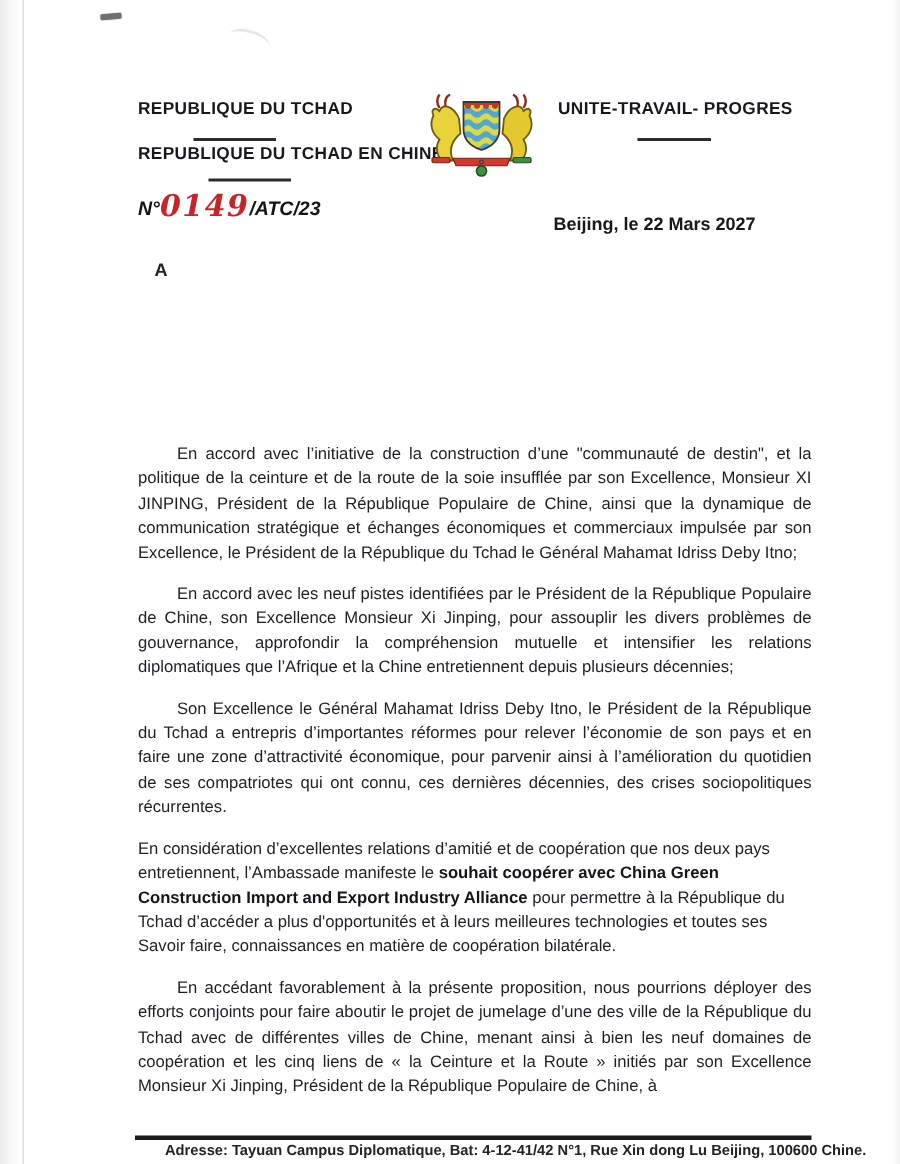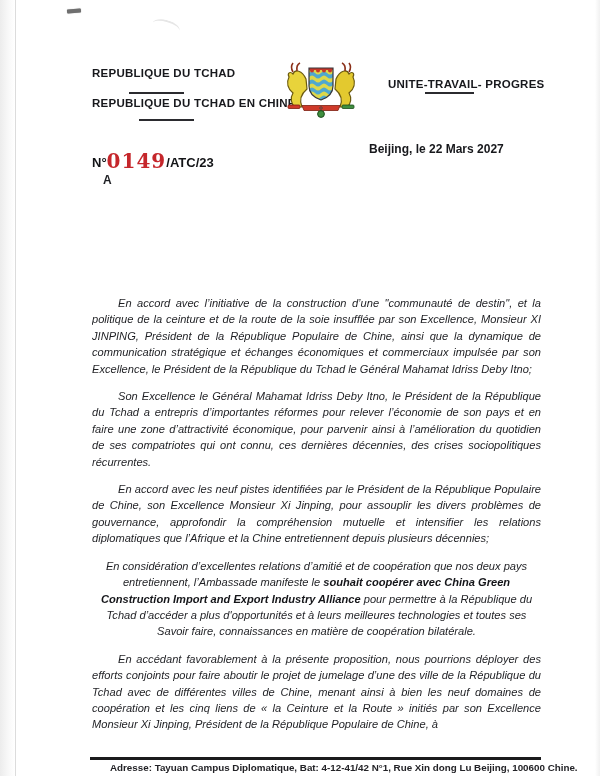--- a/index.html
+++ b/index.html
@@ -24,49 +24,48 @@
     box-shadow:0 0 1px #9a9a9a;
   }
   .crease {
     position:absolute; left:152px; top:20px; width:28px; height:12px;
     border-top:2px solid #e6e6e6; border-radius:50%; transform:rotate(16deg);
   }
   
   .hdr-text { position:absolute; font-weight:bold; font-size:11.5px; letter-spacing:.25px; color:#17181c; white-space:nowrap; }
   .republic { left:92px; top:67px; }
   .embassy  { left:92px; top:97px; }
-  .motto    { left:372px; top:78px;margin-left:16px; }
+  .motto    { left:372px; top:67px; }
   .rule { position:absolute; height:2px; background:#2b2b2f; }
   .rule1 { left:129px; top:92px;  width:55px; }
   .rule2 { left:139px; top:119px; width:55px; }
   .rule3 { left:425px; top:92px;  width:49px; }
   .emblem { position:absolute; left:281px; top:58px; width:80px; height:64px; }
   
-  .ref { position:absolute; left:92px; top:148px; font-weight:bold; font-size:13px; color:#131417; white-space:nowrap; }
+  .ref { position:absolute; left:92px; top:124px; font-weight:bold; font-size:13px; color:#131417; white-space:nowrap;font-style:italic; }
   .ref .num {
     font-family:"DejaVu Serif", serif; font-size:20px; font-weight:600;
     letter-spacing:1px; position:relative; top:1px;
   }
   .date { position:absolute; left:369px; top:142px; font-weight:bold; font-size:12px; color:#17181c; }
   
   .salut { position:absolute; left:103px; top:173px; font-weight:bold; font-size:12px; }
   .recipient { position:absolute; left:92px; top:200px; font-weight:bold; font-size:11.4px; line-height:14.5px; color:#17181c; }
   
   .subject { position:absolute; left:92px; top:238px; width:430px; font-weight:bold; font-size:11.8px; line-height:15px; color:#17181c; }
   .subject .lbl { text-decoration:underline; }
   
   .body-text {
     position:absolute; left:92px; top:295px; width:449px; height:460px;
     overflow:hidden; font-size:11.1px; line-height:16.4px; color:#1e1f23;
     text-align:justify;
-    font-style:italic;
   }
   .body-text p { margin:0 0 11px 0; }
   .body-text p.ind { text-indent:26px; }
-  .body-text p.noind { text-align:center; }
+  .body-text p.noind { text-align:left; }
   .body-text b { color:#141519; }
   
   .footer-line { position:absolute; left:90px; top:757px; width:451px; height:3px; background:#1b1b1d; }
   .footer-addr { position:absolute; left:110px; top:762px; font-weight:bold; font-size:9.8px; color:#232327; white-space:nowrap; }
 </style>
 </head>
 <body>
 
 <div class="page">
 
@@ -119,22 +118,22 @@
 
   <div class="ref"><span>N°</span><span class="num" style="color:#c5262b">0149</span><span>/ATC/23</span></div>
 
   <div class="date">Beijing, le 22 Mars 2027</div>
 
   <div class="salut">A</div>
 
 
   <div class="body-text">
     <p class="ind">En accord avec l’initiative de la construction d’une "communauté de destin", et la politique de la ceinture et de la route de la soie insufflée par son Excellence, Monsieur XI JINPING, Président de la République Populaire de Chine, ainsi que la dynamique de communication stratégique et échanges économiques et commerciaux impulsée par son Excellence, le Président de la République du Tchad le Général Mahamat Idriss Deby Itno;</p>
+    <p class="ind">En accord avec les neuf pistes identifiées par le Président de la République Populaire de Chine, son Excellence Monsieur Xi Jinping, pour assouplir les divers problèmes de gouvernance, approfondir la compréhension mutuelle et intensifier les relations diplomatiques que l’Afrique et la Chine entretiennent depuis plusieurs décennies;</p>
     <p class="ind">Son Excellence le Général Mahamat Idriss Deby Itno, le Président de la République du Tchad a entrepris d’importantes réformes pour relever l’économie de son pays et en faire une zone d’attractivité économique, pour parvenir ainsi à l’amélioration du quotidien de ses compatriotes qui ont connu, ces dernières décennies, des crises sociopolitiques récurrentes.</p>
-    <p class="ind">En accord avec les neuf pistes identifiées par le Président de la République Populaire de Chine, son Excellence Monsieur Xi Jinping, pour assouplir les divers problèmes de gouvernance, approfondir la compréhension mutuelle et intensifier les relations diplomatiques que l’Afrique et la Chine entretiennent depuis plusieurs décennies;</p>
     <p class="noind"><span>En considération d’excellentes relations d’amitié et de coopération que nos deux pays entretiennent, l’Ambassade manifeste le </span><b>souhait coopérer avec  China Green Construction Import and Export Industry Alliance</b><span> pour permettre à la République du Tchad d’accéder a plus d'opportunités et à leurs meilleures technologies et toutes ses Savoir faire, connaissances en matière de coopération bilatérale.</span></p>
     <p class="ind">En accédant favorablement à la présente proposition, nous pourrions déployer des efforts conjoints pour faire aboutir le projet de jumelage d’une des ville de la République du Tchad avec de différentes villes de Chine, menant ainsi à bien les neuf domaines de coopération et les cinq liens de « la Ceinture et la Route » initiés par son Excellence Monsieur Xi Jinping, Président de la République Populaire de Chine, à</p>
   </div>
 
   <div class="footer-line"></div>
   <div class="footer-addr">Adresse: Tayuan Campus Diplomatique, Bat: 4-12-41/42 N°1, Rue Xin dong Lu Beijing, 100600 Chine.</div>
 
 </div>
 
 </body></html>

